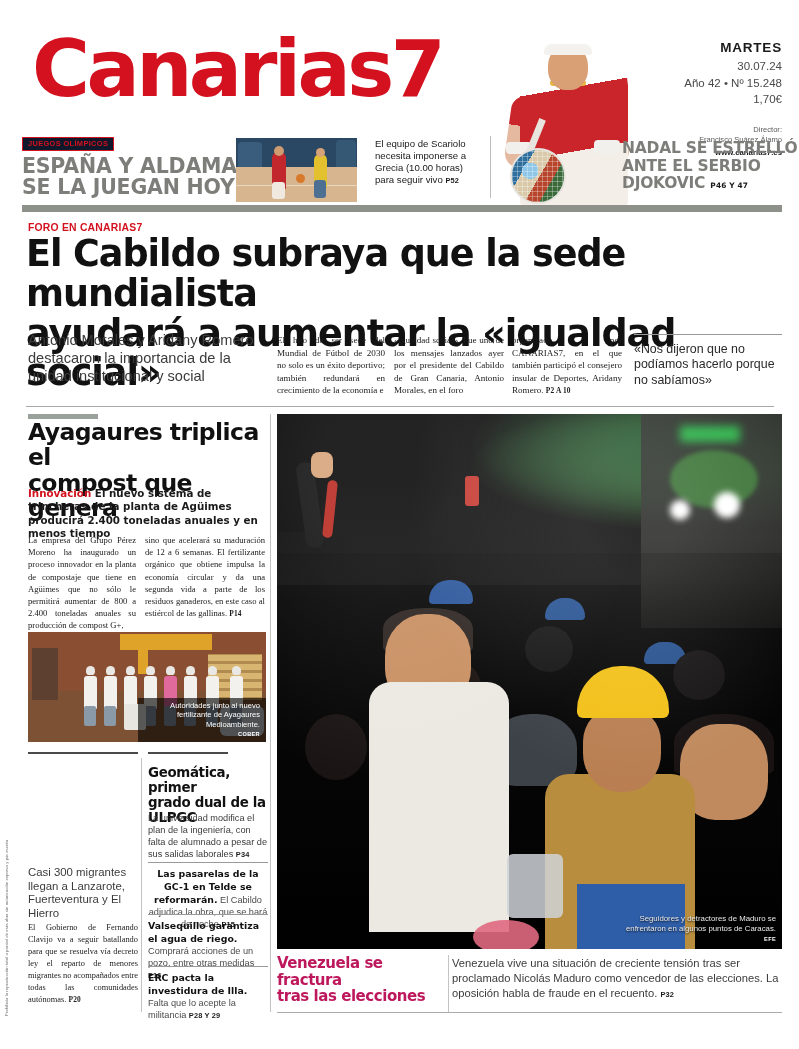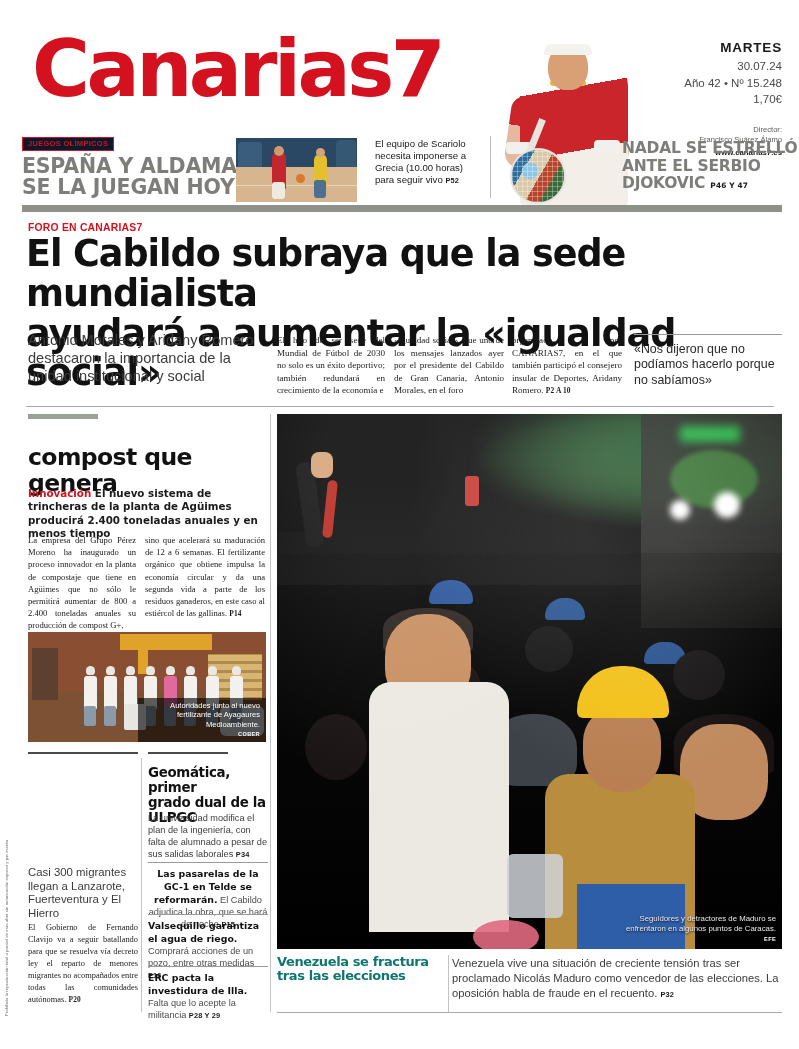--- a/index.html
+++ b/index.html
@@ -280,22 +280,22 @@
   .ven-caption {
     position:absolute; right:6px; bottom:6px; width:150px;
     color:#e9e9e9; text-align:right;
     font-size:7.8px; line-height:1.32; text-shadow:0 1px 2px rgba(0,0,0,.9);
   }
   .ven-caption .credit { color:#fff; }
 
   .ven-head {
     position:absolute; left:277px; top:955px; width:162px;
     font-family:"DejaVu Sans", sans-serif;
-    font-weight:700; font-size:13px; line-height:1.1;
-    letter-spacing:-0.03em; color:#0f766e;
+    font-weight:700; font-size:15px; line-height:1.1;
+    letter-spacing:-0.03em; color:#be185d;
   }
   .ven-dek {
     position:absolute; left:452px; top:956px; width:330px;
     font-size:11.2px; line-height:1.32; color:#3b3b3b;
   }
   .bottom-rule { position:absolute; left:277px; top:1012px; width:505px; height:1px; background:#aaa; }
 </style>
 </head>
 <body>
 
@@ -382,21 +382,21 @@
   <div class="pull-quote">«Nos dijeron que no podíamos hacerlo porque no sabíamos»</div>
 
   <div class="hr-thin" style="left:26px; top:406px; width:748px;"></div>
 
   <div class="vline" style="left:270px; top:414px; height:598px;"></div>
   <div class="vline" style="left:141px; top:758px; height:254px;"></div>
   <div class="vline" style="left:448px; top:955px; height:57px;"></div>
 
   <div class="rule-grey" style="left:28px; top:414px; width:70px; height:5px;"></div>
   <div class="col-head" id="ayaHead">
-    <br>
+    <span>Ayagaures triplica el</span><br>
     <span>compost que genera</span>
   </div>
   <div class="aya-dek"><span class="inn">Innovación</span><span> El nuevo sistema de trincheras de la planta de Agüimes producirá 2.400 toneladas anuales y en menos tiempo</span></div>
   <div class="aya-body" id="ayaA">La empresa del Grupo Pérez Moreno ha inaugurado un proceso innovador en la planta de compostaje que tiene en Agüimes que no sólo le permitirá aumentar de 800 a 2.400 toneladas anuales su producción de compost G+,</div>
   <div class="aya-body" id="ayaB"><span>sino que acelerará su maduración de 12 a 6 semanas. El fertilizante orgánico que obtiene impulsa la economía circular y da una segunda vida a parte de los residuos ganaderos, en este caso al estiércol de las gallinas.</span> <span class="pref">P14</span></div>
 
   <div class="compost-photo">
     <div class="cp-wall"></div>
     <div class="cp-ground"></div>
     <div class="cp-crane"></div>

